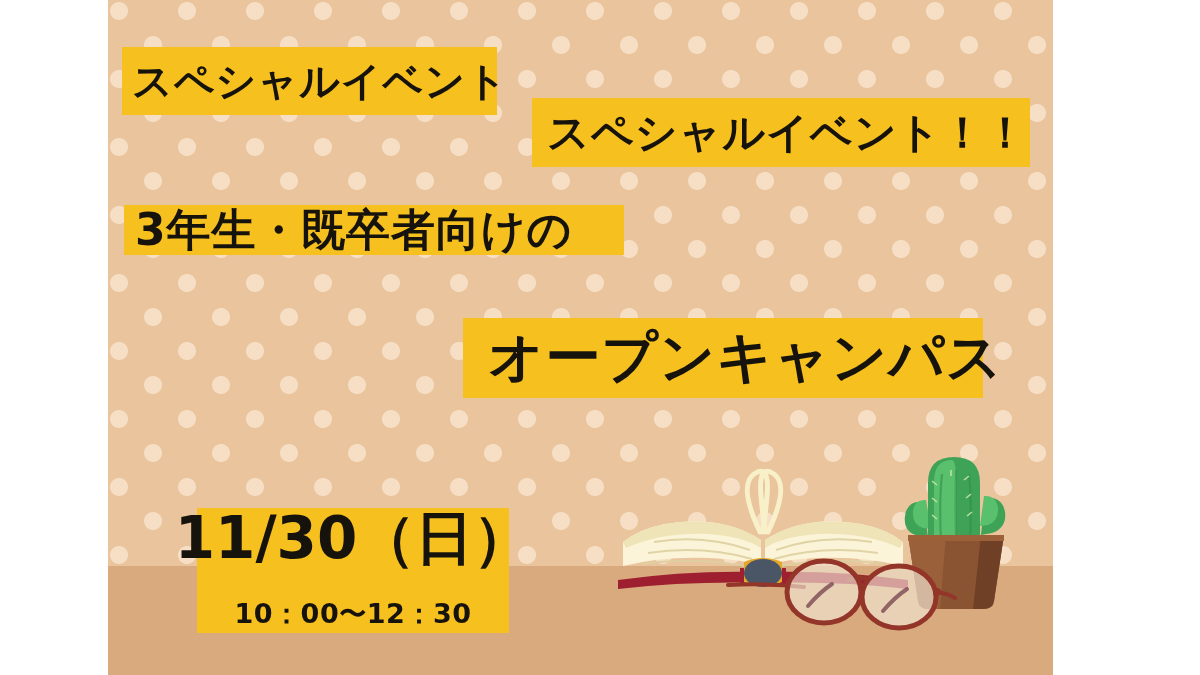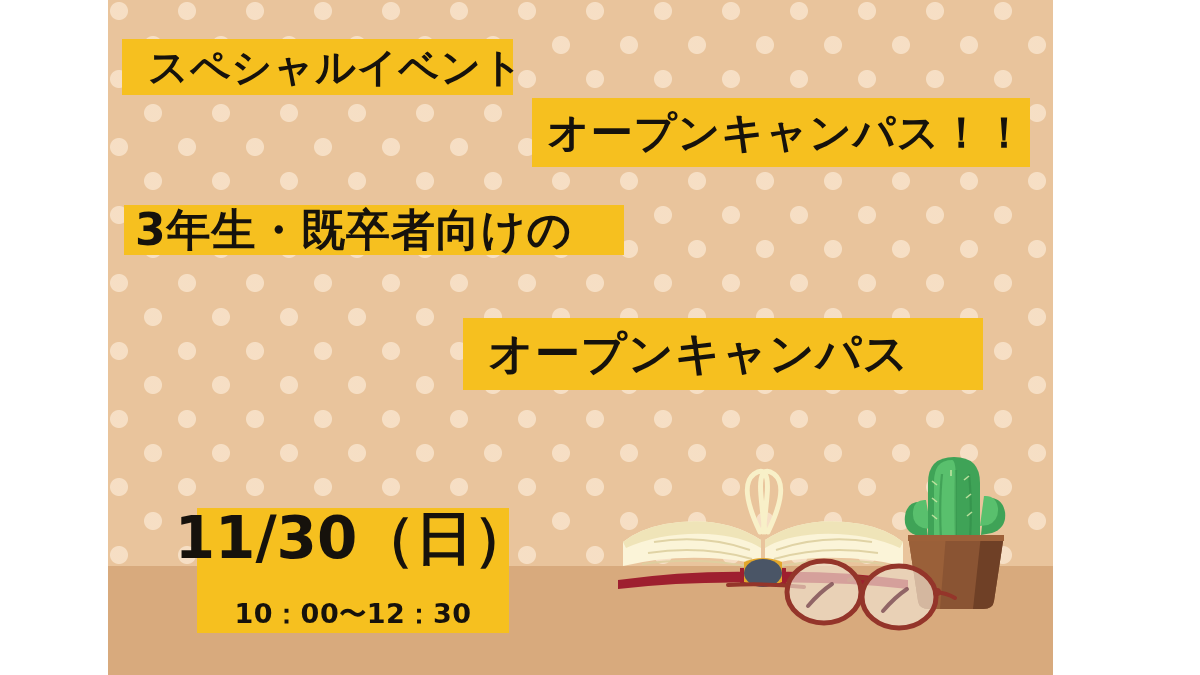--- a/index.html
+++ b/index.html
@@ -63,42 +63,42 @@
     background: #f6c01f;
     color: #16120c;
     font-weight: 700;
     white-space: nowrap;
     display: flex;
     align-items: center;
     letter-spacing: 0.02em;
   }
 
   .hl-1 {
-    left: 14px;   top: 39px;
-    width: 365px; height: 56px;
-    padding-left: 26px;
+    left: 14px;   top: 47px;
+    width: 365px; height: 68px;
+    padding-left: 10px;
     font-size: 40px;
   }
   .hl-2 {
     left: 424px;  top: 98px;
     width: 483px; height: 69px;
     padding-left: 15px;
     font-size: 42px;
   }
   .hl-3 {
     left: 16px;   top: 205px;
     width: 489px; height: 50px;
     padding-left: 11px;
     font-size: 44px;
   }
   .hl-4 {
     left: 355px;  top: 318px;
-    width: 495px; height: 72px;
+    width: 495px; height: 80px;
     padding-left: 25px;
-    font-size: 45px;
+    font-size: 55px;
   }
 
   
   .date-box {
     position: absolute;
     left: 89px;  top: 508px;
     width: 312px; height: 125px;
     background: #f6c01f;
     display: flex;
     flex-direction: column;
@@ -137,21 +137,21 @@
 
 <div class="stage">
 
   <div class="flyer">
 
     <div class="wall"></div>
     <div class="table-surface"></div>
 
     <div class="hl hl-1">スペシャルイベント</div>
 
-    <div class="hl hl-2">オープンキャンパス！！</div>
+    <div class="hl hl-2">スペシャルイベント！！</div>
 
     <div class="hl hl-3">3年生・既卒者向けの</div>
 
     <div class="hl hl-4">オープンキャンパス</div>
 
     <div class="date-box">
       <div class="date-main">11/30（日）</div>
       <div class="date-time">10：00〜12：30</div>
     </div>
 

